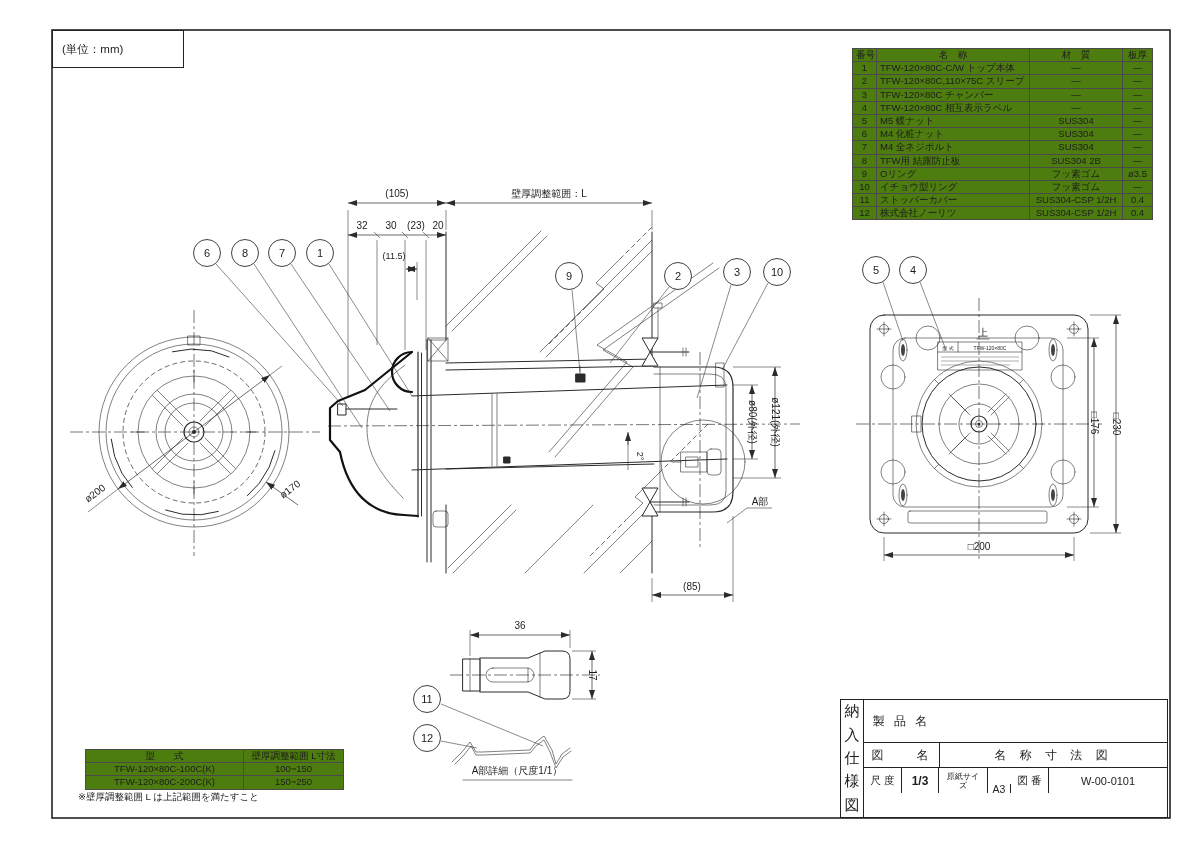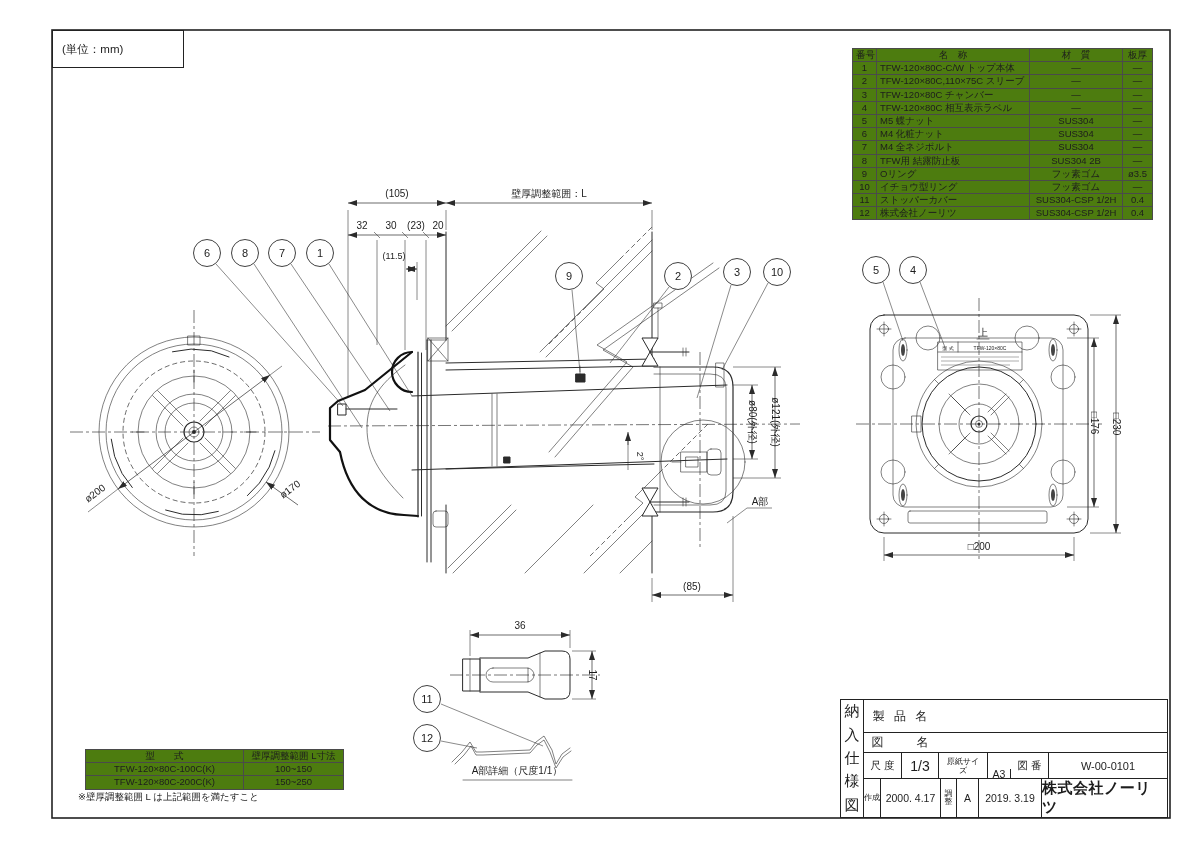--- a/index.html
+++ b/index.html
@@ -43,21 +43,21 @@
         justify-content:space-around;align-items:center;font-size:15px;}
   #tblock .main{flex:1;display:flex;flex-direction:column;}
   #tblock .row{display:flex;border-bottom:1px solid #222;}
   #tblock .row:last-child{border-bottom:none;}
   #tblock .c{border-right:1px solid #222;display:flex;align-items:center;justify-content:center;overflow:hidden;}
   #tblock .c:last-child{border-right:none;}
   .r1{height:42px;} .r2{height:24px;} .r3{height:25px;} .r4{flex:1;}
   .lab75{width:75px;font-size:12px;letter-spacing:3px;}
   .v-product{flex:1;font-size:13px;letter-spacing:.3px;}
   .v-zumei{flex:1;font-size:12px;letter-spacing:5px;}
-  .w37{width:37px;font-size:10.5px;} .w36{width:36px;font-size:14px;}
+  .w37{width:37px;font-size:10.5px;} .w36{width:36px;font-size:12px;font-weight:bold;}
   .w40{width:40px;font-size:8px;line-height:9px;word-break:break-all;text-align:center;padding:0 4px;}
   .w22{width:22px;font-size:10.5px;margin-top:16px;}
   .wfill{flex:1;font-size:11px;}
   .w16{width:16px;font-size:8px;line-height:8.5px;word-break:break-all;text-align:center;}
   .w59{width:59px;font-size:10.5px;} .w15{width:15px;font-size:8px;line-height:8.5px;word-break:break-all;text-align:center;}
   .w21{width:21px;font-size:10.5px;} .w62{width:62px;font-size:10.5px;}
   .company{flex:1;font-size:15px;font-weight:bold;letter-spacing:.5px;}
 </style>
 </head>
 <body>
@@ -572,33 +572,26 @@
     <span>仕</span>
     <span>様</span>
     <span>図</span>
   </div>
   <div class="main">
     <div class="row r1">
       <div class="c lab75">製 品 名</div>
     </div>
     <div class="row r2">
       <div class="c lab75">図　　名</div>
+      <div class="c v-zumei">名 称 寸 法 図</div>
     </div>
     <div class="row r3">
       <div class="c w37">尺 度</div>
       <div class="c w36">1/3</div>
       <div class="c w40">原紙サイズ</div>
       <div class="c w22">A3</div>
       <div class="c w37">図 番</div>
       <div class="c wfill">W-00-0101</div>
     </div>
-    <div class="row r4">
-      <div class="c w16">作成</div>
-      <div class="c w59">2000. 4.17</div>
-      <div class="c w15">調整</div>
-      <div class="c w21">A</div>
-      <div class="c w62">2019. 3.19</div>
-      <div class="c company">株式会社ノーリツ</div>
-    </div>
   </div>
 </div>
 
 </div>
 
 </body></html>

